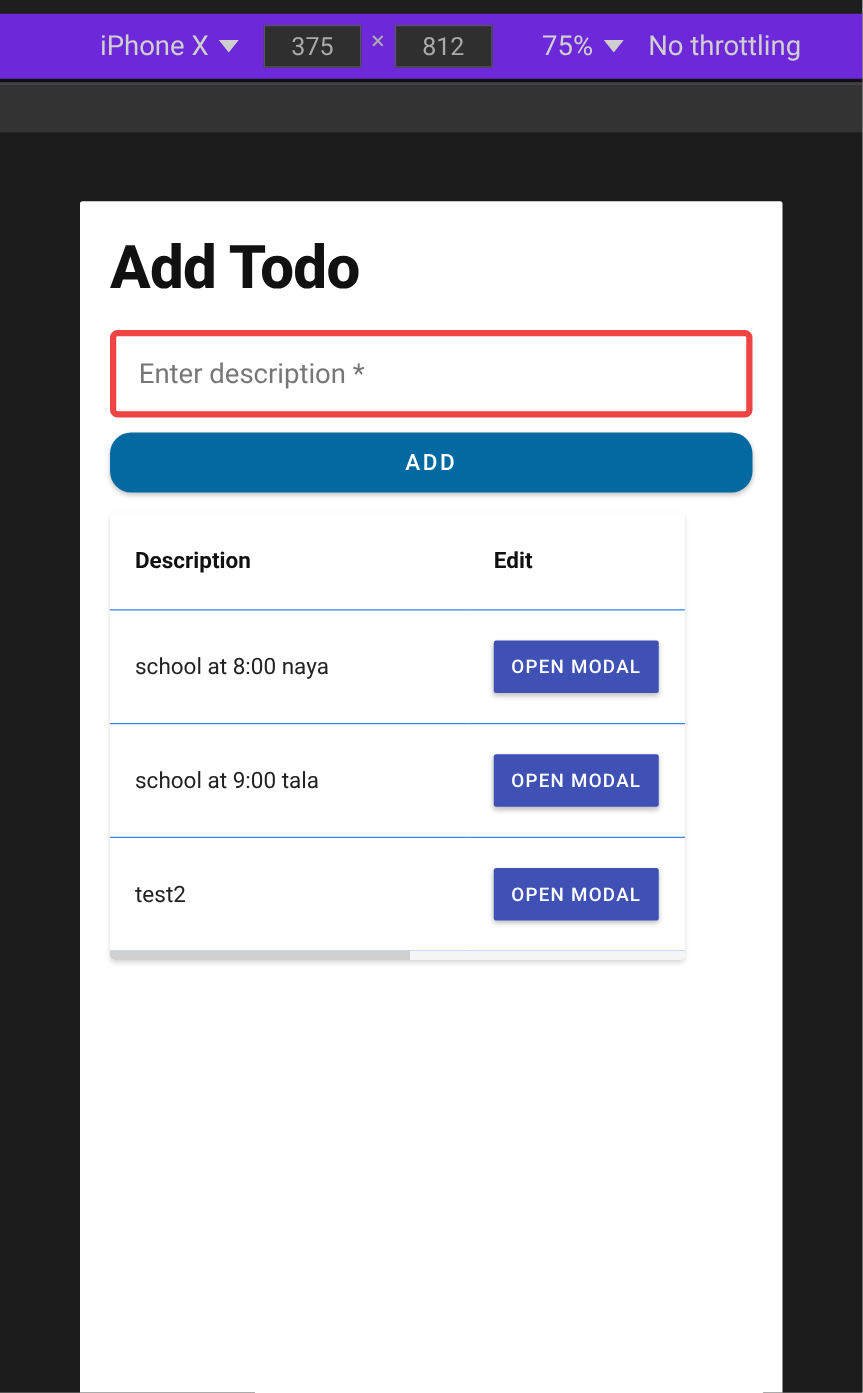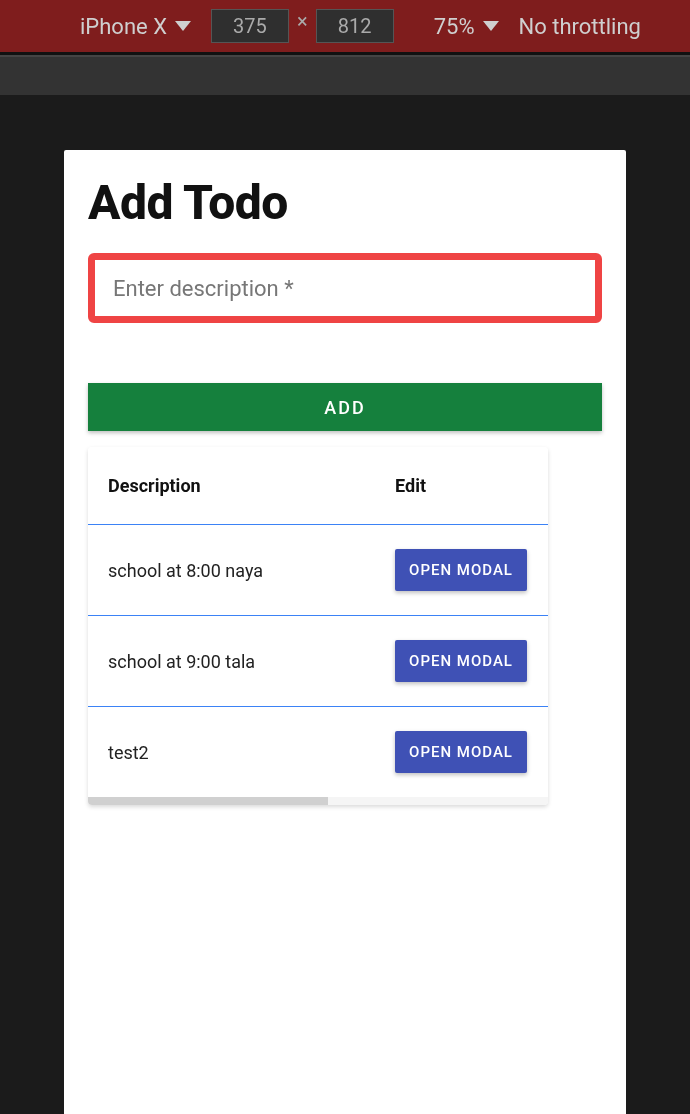--- a/index.html
+++ b/index.html
@@ -4,29 +4,30 @@
   <style>
     * { box-sizing: border-box; margin: 0; padding: 0; }
     body {
       font-family: -apple-system, BlinkMacSystemFont, "Segoe UI", Roboto, Helvetica, Arial, sans-serif;
       background: #1e1e1e;
       width: 690px;
       height: 1114px;
       overflow: hidden;
     }
     .devtools-bar {
-      background: #7f1d1d;
+      background: #6d28d9;
       color: #cfcfcf;
       height: 55px;
       display: flex;
       align-items: center;
       padding: 0 10px;
       gap: 20px;
       border-bottom: 3px solid #111;
       white-space: nowrap;
+      margin-top: 11px;
     }
     .device-picker {
       display: flex;
       align-items: center;
       gap: 8px;
       font-size: 22px;
       margin-left: 70px;
     }
     .chevron-down {
       width: 0; height: 0;
@@ -75,44 +76,43 @@
     .page-title {
       font-size: 48px;
       font-weight: 800;
       color: #111;
       margin-bottom: 22px;
       letter-spacing: -0.5px;
     }
     .desc-input {
       width: 100%;
       height: 70px;
-      border: 7px solid #ef4444;
+      border: 5px solid #ef4444;
       border-radius: 6px;
       font-size: 22px;
       padding: 0 18px;
       color: #555;
       outline: none;
       margin-bottom: 12px;
       font-family: inherit;
     }
     .desc-input::placeholder { color: #777; }
     .add-btn {
       width: 100%;
       height: 48px;
-      background: #15803d;
+      background: #0369a1;
       color: #fff;
       border: none;
-      border-radius: 0;
+      border-radius: 17px;
       font-size: 18px;
       letter-spacing: 2px;
       font-weight: 500;
       box-shadow: 0 2px 4px rgba(0,0,0,0.25);
       cursor: pointer;
       font-family: inherit;
-      margin-top: 48px;
     }
     .table-wrap {
       margin-top: 16px;
       width: 460px;
       background: #fff;
       box-shadow: 0 2px 4px rgba(0,0,0,0.15);
       border-radius: 4px;
       overflow-x: auto;
     }
     table.todo-table {

